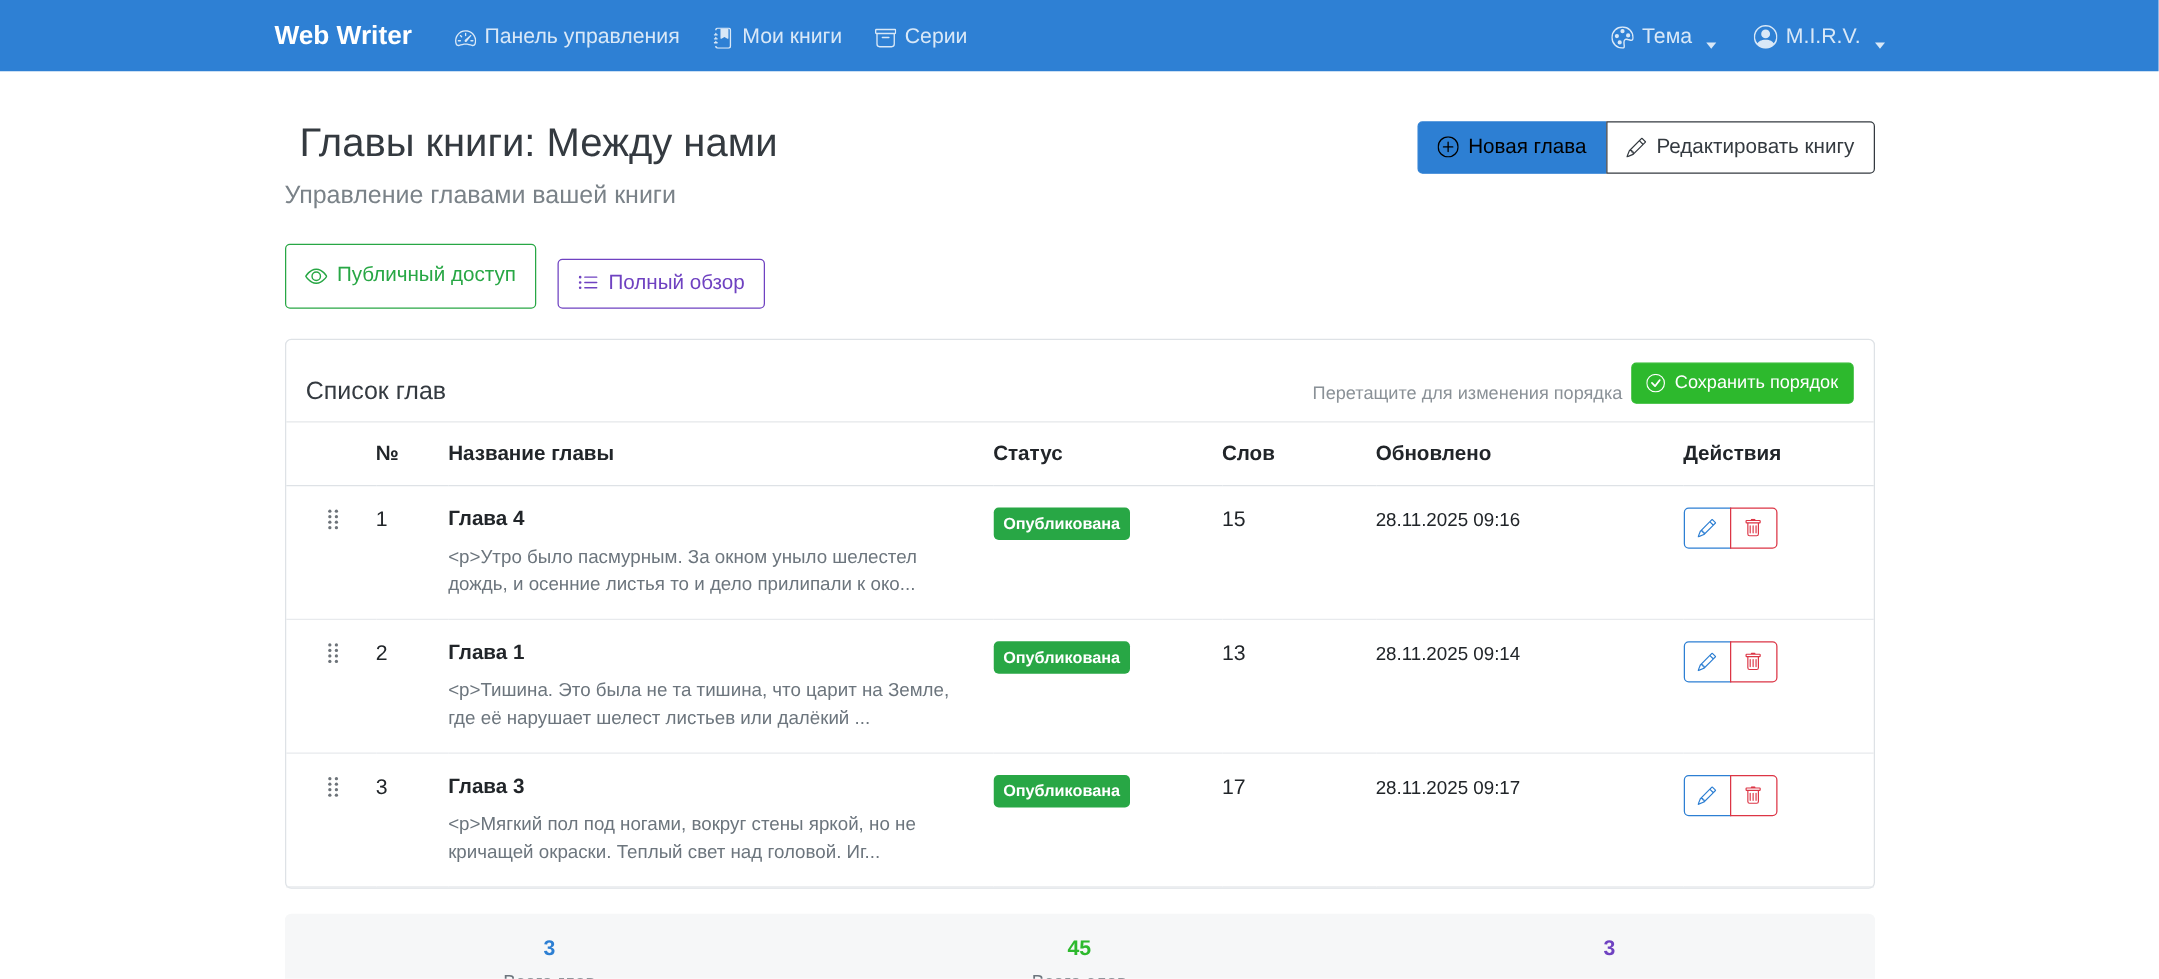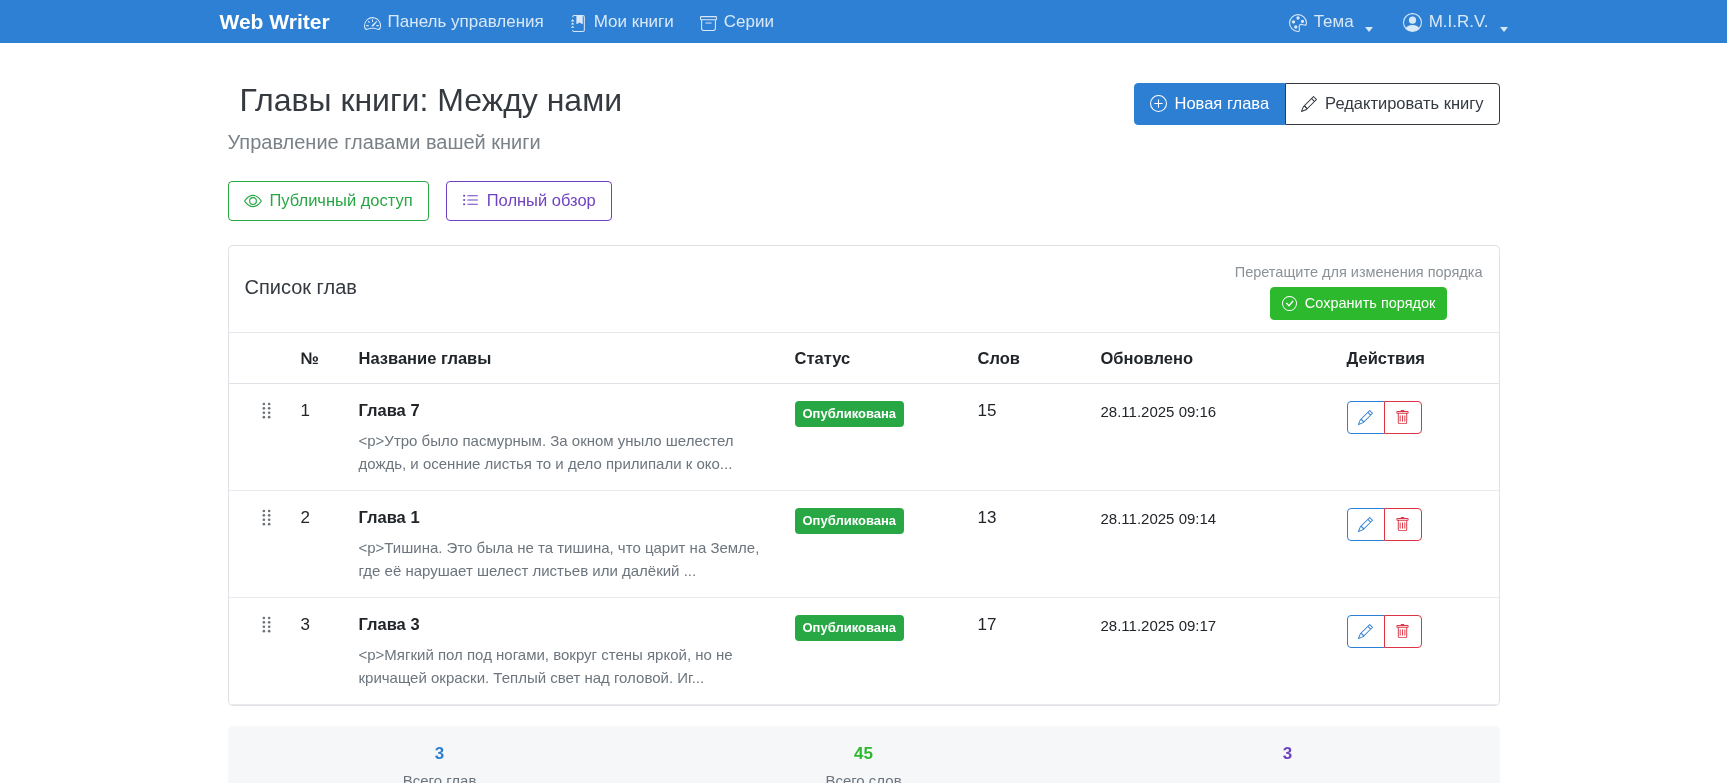--- a/index.html
+++ b/index.html
@@ -7,57 +7,57 @@
   body {
     width: 1727px; height: 783px; overflow: hidden;
     background: #ffffff;
     font-family: "Liberation Sans", "DejaVu Sans", sans-serif;
     color: #212529;
     -webkit-font-smoothing: antialiased;
   }
   svg { display: block; }
 
   
-  .navbar { height: 43px; background: #2e80d4; display: flex; align-items: center; }
+  .navbar { height: 57px; background: #2e80d4; display: flex; align-items: center; }
   .nav-container { width: 1288px; margin: 0 auto; display: flex; align-items: center; }
   .brand { color: #ffffff; font-weight: 700; font-size: 21px; cursor: pointer; margin-right: 34px; }
   .nav-links { display: flex; gap: 26px; flex: 1; }
   .nav-link { display: inline-flex; align-items: flex-end; gap: 7px; color: rgba(255,255,255,0.82);
               font-size: 17px; cursor: pointer; }
   .nav-right { display: flex; gap: 30px; }
   .caret { width: 0; height: 0; border-left: 4.5px solid transparent; border-right: 4.5px solid transparent;
            border-top: 5px solid currentColor; margin-left: 4px; margin-top: 2px; }
 
   
   .container { width: 1272px; margin: 0 auto; padding-top: 27px; }
 
   .page-header { display: flex; justify-content: space-between; align-items: flex-start; }
   .page-title { font-size: 32px; font-weight: 500; color: #343a40; margin: 12px; }
   .page-subtitle { margin: 11px 0 0; font-size: 20px; color: #7a8288; }
 
   .btn { display: inline-flex; align-items: center; gap: 8px; border: 1px solid transparent;
          cursor: pointer; background: none; font-family: inherit; line-height: 1.2; }
   .header-actions { display: flex; margin-top: 13px; }
-  .btn-primary { background: #2d7fd3; border-color: #2d7fd3; color: #ffffff;
+  .btn-primary { background: #2d7fd3; border-color: #2d7fd3; color: #000000;
                  font-size: 16.5px; padding: 10px 15px; border-radius: 4px 0 0 4px; }
   .btn-outline-dark { background: #fff; border-color: #343a40; color: #343a40;
                  font-size: 16.5px; padding: 10px 15px; border-radius: 0 4px 4px 0; }
 
   .filter-row { display: flex; gap: 17px; margin-top: 27px; }
   .btn-outline-success { background: #fff; border-color: #28a745; color: #28a745;
                  font-size: 16.5px; padding: 9px 15px; border-radius: 4px; }
   .btn-outline-purple { background: #fff; border-color: #6f42c1; color: #6f42c1;
-                 font-size: 16.5px; padding: 9px 15px; border-radius: 4px; }
+                 font-size: 16.5px; padding: 9px 15px; border-radius: 4px; margin-top: 12px; }
 
   
   .card { margin-top: 24px; border: 1px solid #dee2e6; border-radius: 5px; background: #fff; }
   .card-header { display: flex; justify-content: space-between; align-items: flex-start;
                  padding: 16px 16px 12px; border-bottom: 1px solid #e5e8ea; }
   .card-title { font-size: 20px; font-weight: 500; color: #343a40; margin: 14px 0 0; }
-  .order-controls { display: flex; flex-direction: column; align-items: center; gap: 7px; padding-top: 2px; }
+  .order-controls { display: flex; flex-direction: row; align-items: flex-end; gap: 7px; padding-top: 2px; }
   .drag-hint { font-size: 14.5px; color: #8a9197; }
   .btn-save { background: #2db92d; border-color: #2db92d; color: #fff;
               font-size: 14.5px; padding: 7px 11px; border-radius: 4px; }
 
   table { width: 100%; border-collapse: collapse; table-layout: fixed; }
   th { text-align: left; font-size: 16.5px; font-weight: 700; color: #212529;
        padding: 16px 8px 15px 0; border-bottom: 1px solid #dee2e6; }
   td { vertical-align: top; padding: 17px 8px 15px 0; border-bottom: 1px solid #e8eaed; }
   .cell-drag { padding-left: 30px; }
   .grip { color: #6d7379; cursor: grab; display: inline-block; }
@@ -237,21 +237,21 @@
                   <circle cx="10.8" cy="3" r="1.4"></circle>
                   <circle cx="5.2" cy="7.7" r="1.4"></circle>
                   <circle cx="10.8" cy="7.7" r="1.4"></circle>
                   <circle cx="5.2" cy="12.4" r="1.4"></circle>
                   <circle cx="10.8" cy="12.4" r="1.4"></circle>
                   <circle cx="5.2" cy="17.1" r="1.4"></circle>
                   <circle cx="10.8" cy="17.1" r="1.4"></circle>
                 </svg></span></td>
           <td class="cell-num">1</td>
           <td>
-            <div class="chapter-title">Глава 7</div>
+            <div class="chapter-title">Глава 4</div>
             <div class="chapter-excerpt">&lt;p&gt;Утро было пасмурным. За окном уныло шелестел дождь, и осенние листья то и дело прилипали к око...</div>
           </td>
           <td><span class="badge">Опубликована</span></td>
           <td class="cell-words">15</td>
           <td class="cell-updated">28.11.2025 09:16</td>
           <td>
             <div class="action-group">
               <button class="act-btn edit">
                   <span>
                     <svg width="15" height="15" viewBox="0 0 16 16" fill="currentColor">

